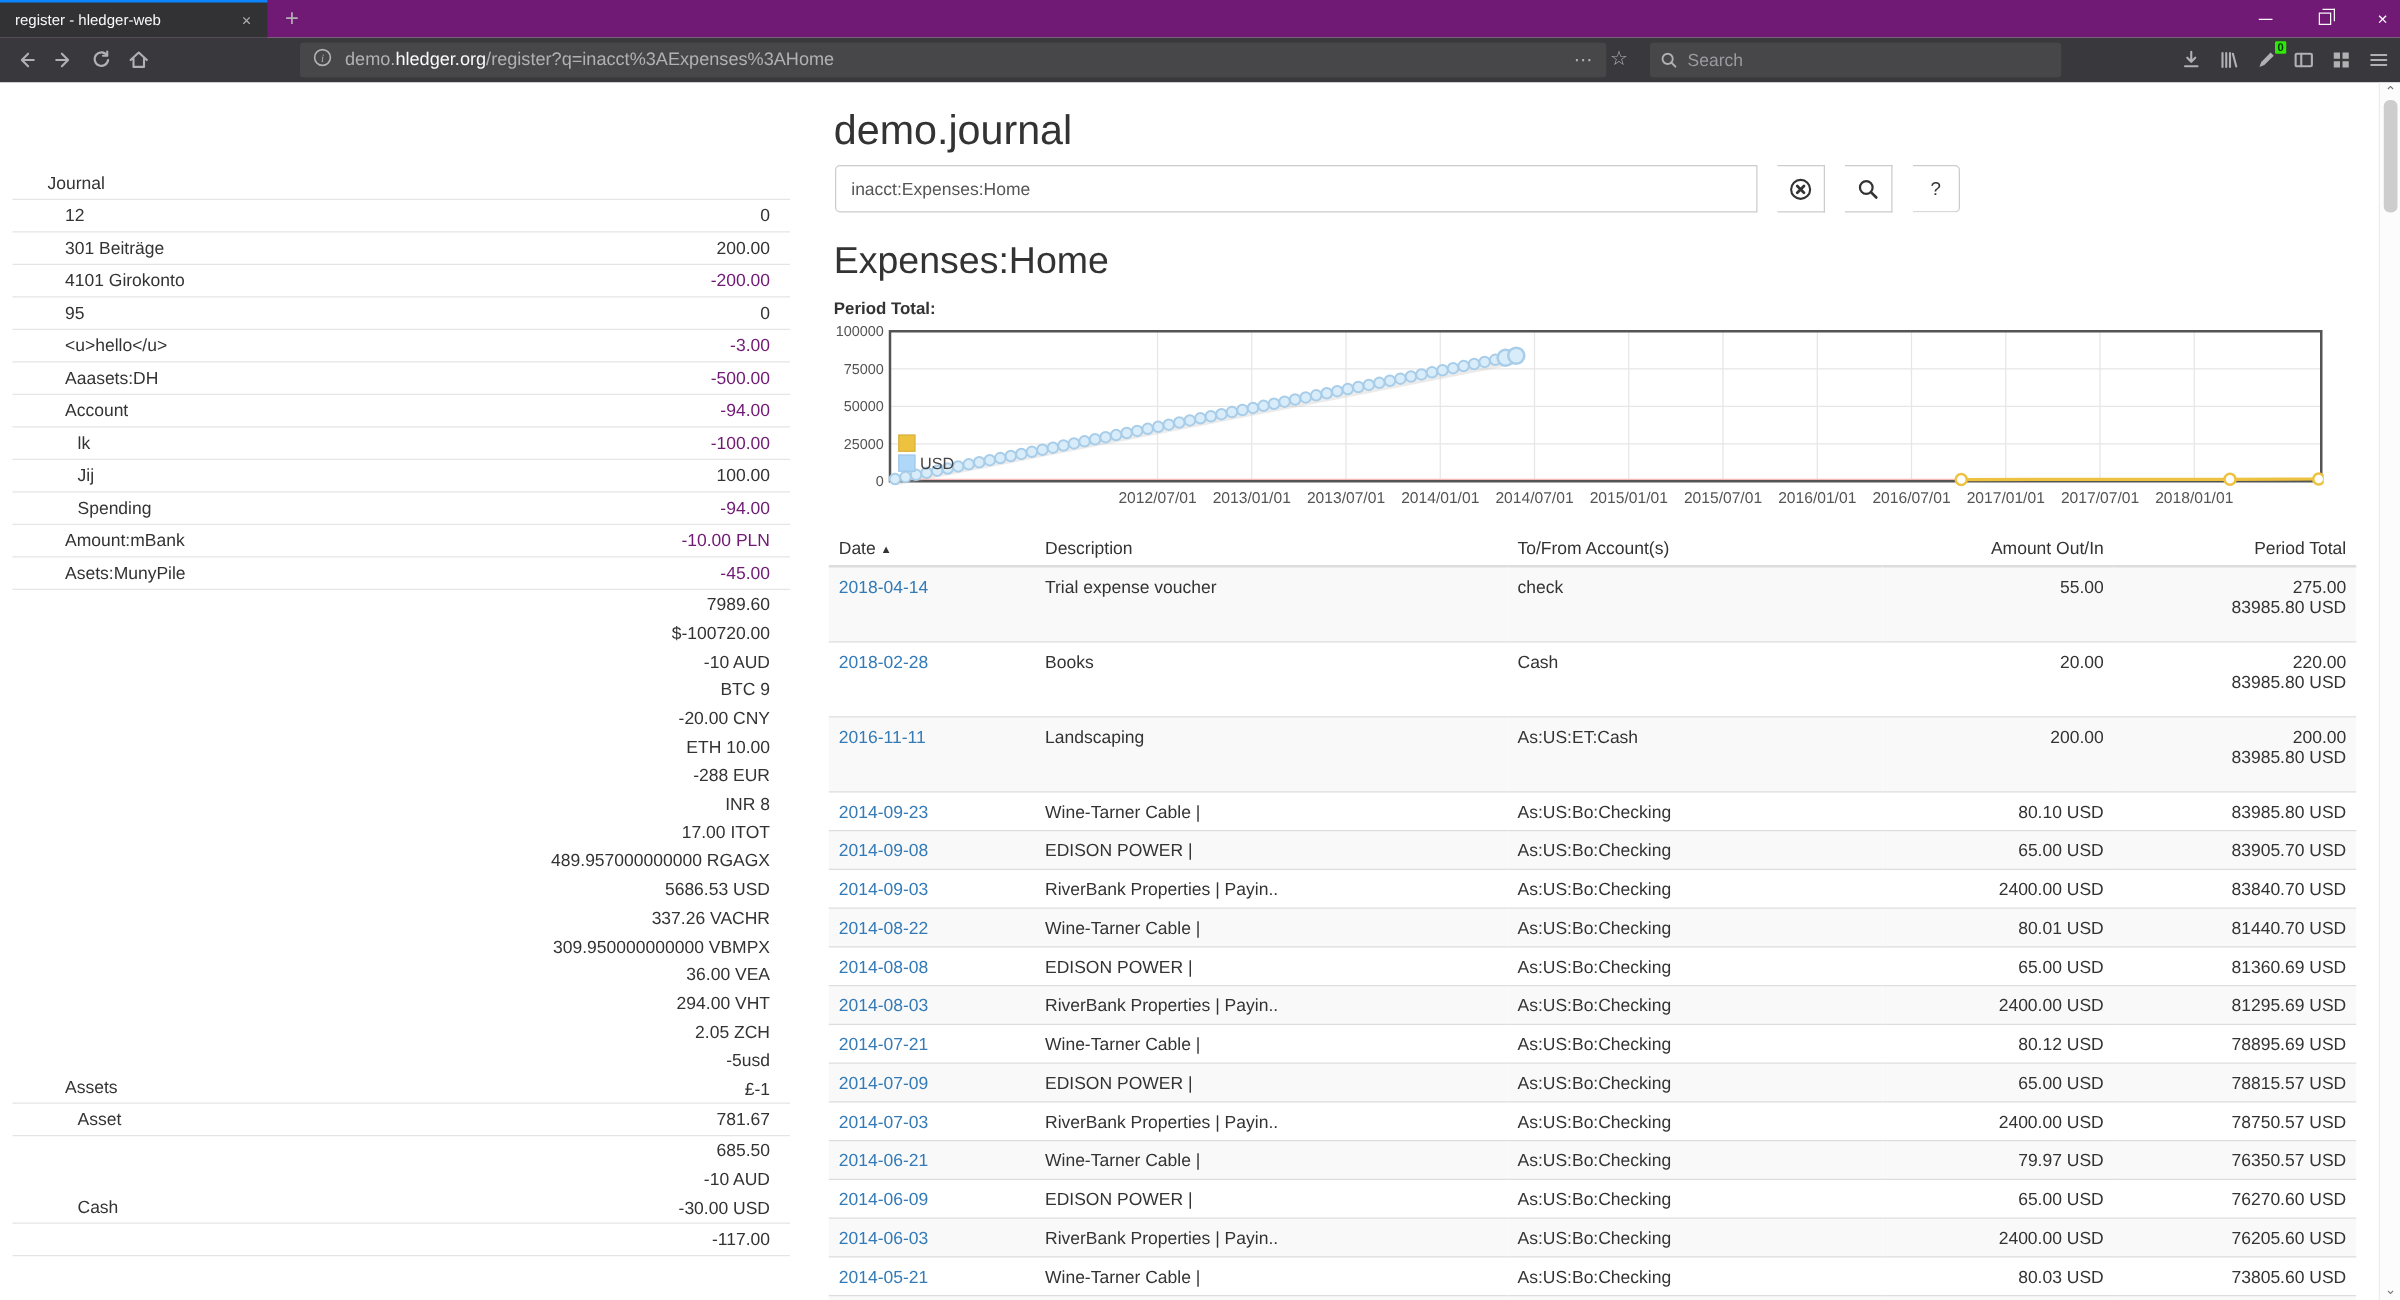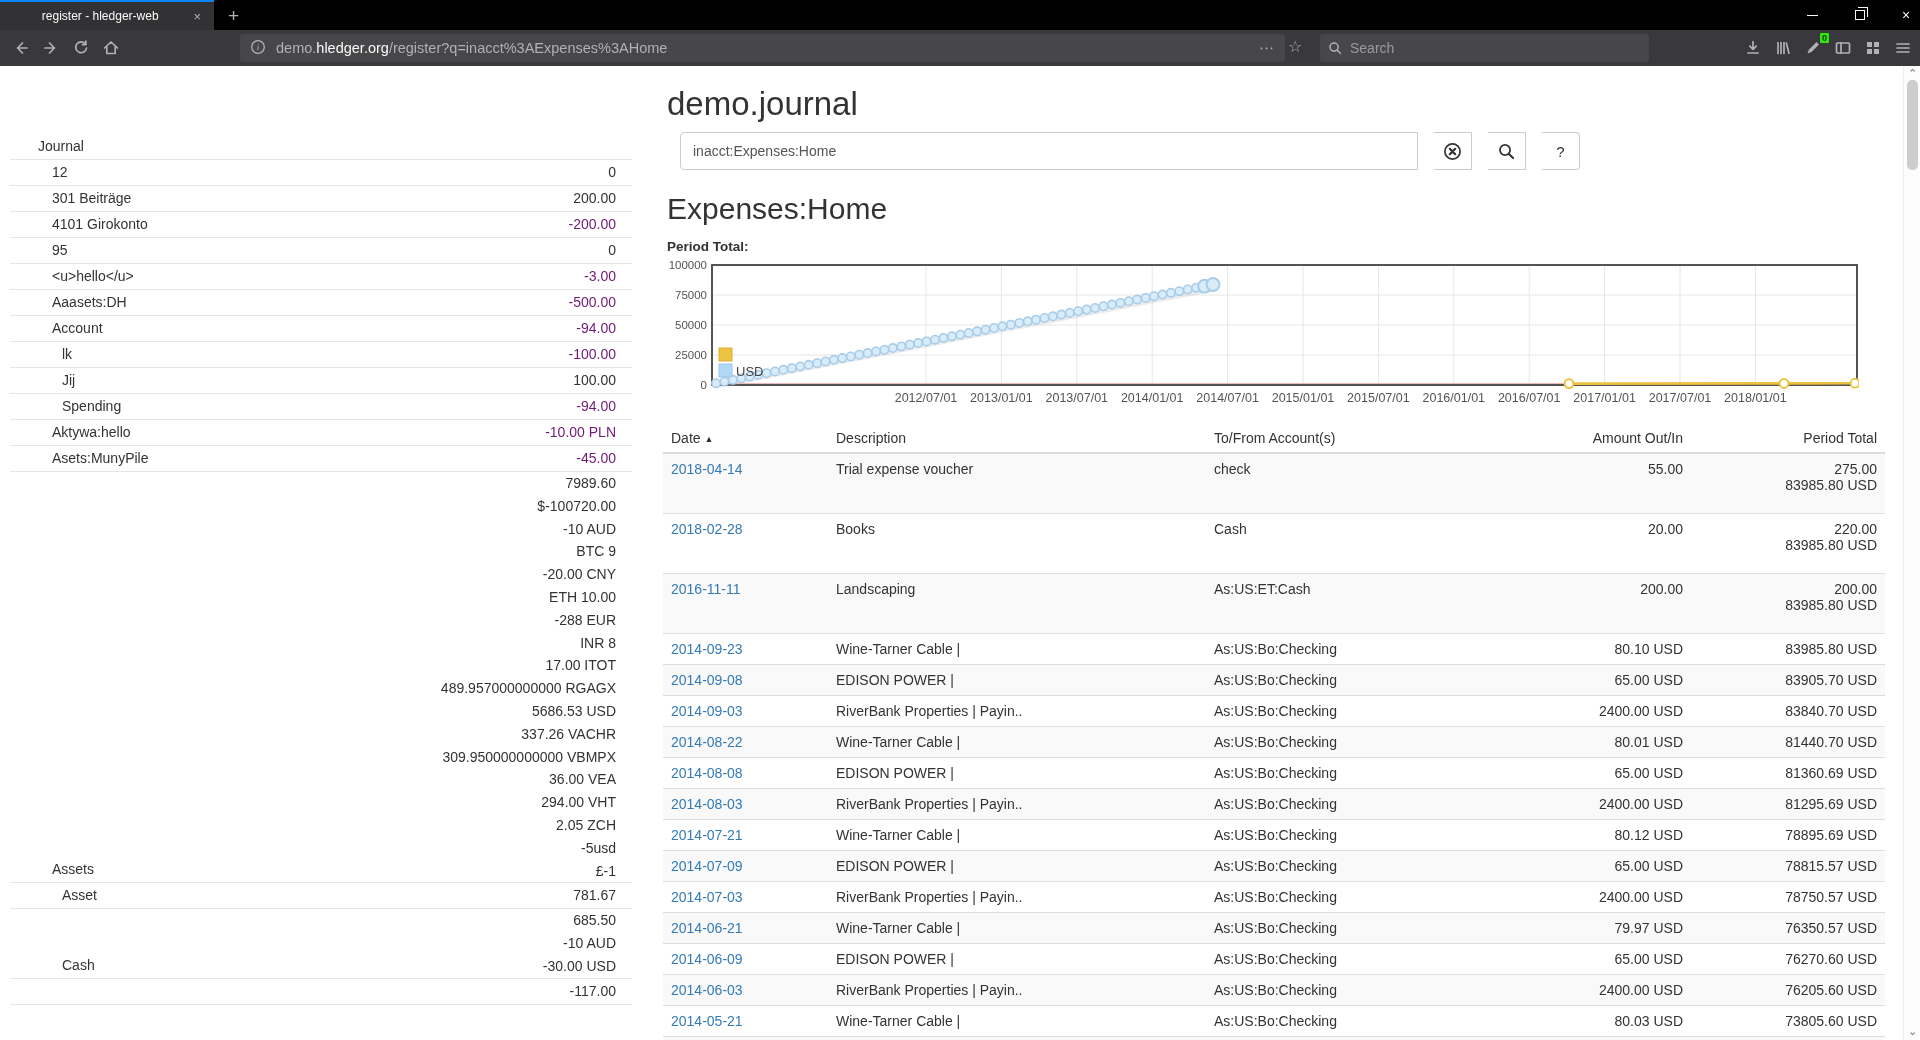--- a/index.html
+++ b/index.html
@@ -1,20 +1,20 @@
 <!DOCTYPE html>
 <html><head>
 <meta charset="utf-8">
 <style>
   * { margin:0; padding:0; box-sizing:border-box; }
   html,body { width:1920px; height:1040px; overflow:hidden; background:#fff;
               font-family:"Liberation Sans", sans-serif; }
 
   
-  .tabbar { position:absolute; left:0; top:0; width:1920px; height:30px; background:#000000;text-align:center; }
+  .tabbar { position:absolute; left:0; top:0; width:1920px; height:30px; background:#701a75; }
   .tab { position:absolute; left:0; top:0; width:214px; height:30px; background:#323234;
          border-top:2px solid #0a84ff; display:flex; align-items:center; padding:0 8px 0 12px; }
   .tab-title { color:#f9f9fa; font-size:12px; flex:1; white-space:nowrap; overflow:hidden; }
   .tab-close { color:#b1b1b3; font-size:13px; padding:2px 5px; }
   .newtab { position:absolute; left:228px; top:2px; color:#b1b1b3; font-size:19px; line-height:28px; }
   .winctl { position:absolute; top:0; height:30px; width:44px; display:flex; align-items:center; justify-content:center; color:#f9f9fa; }
   .winctl.min { left:1790px; } .winctl.max { left:1838px; } .winctl.close { left:1884px; font-size:14px; }
   .min-glyph { display:block; width:11px; height:1px; background:#f9f9fa; }
   .max-glyph { position:relative; width:10px; height:10px; border:1px solid #f9f9fa; }
   .max-glyph:before { content:""; position:absolute; left:2px; top:-4px; width:9px; height:9px;
@@ -47,21 +47,21 @@
   .sb-name { line-height:25px; white-space:nowrap; color:#333; text-decoration:none; }
   .sb-amts { flex:1; text-align:right; padding-right:16px; }
   .sb-amts .amt { line-height:25px; }
   .sb-row.multi .sb-amts .amt { line-height:22.8px; }
   .sb-row .neg { color:#701a75; }
   .ind0 { padding-left:28px; } .ind1 { padding-left:42px; } .ind2 { padding-left:52px; }
 
   
   .main { position:absolute; left:663px; top:0; width:1222px; }
   h1.pagetitle { font-size:33px; font-weight:normal; color:#333; margin:19px 0 9px 4px; line-height:38px; }
-  .searchrow { display:flex; margin-left:17px;gap:16px; }
+  .searchrow { display:flex; margin-left:5px;gap:16px; }
   .q-input { width:738px; height:38px; border:1px solid #ccc; border-radius:4px 0 0 4px; padding:0 12px;
              font-size:14px; color:#555; font-family:inherit; outline:none; }
   .q-btn { width:38px; height:38px; background:#fff; border:1px solid #ccc; border-left:none;
            display:flex; align-items:center; justify-content:center; font-size:15px; color:#333; }
   .q-btn.last { border-radius:0 4px 4px 0; }
   .q-btn svg { stroke:#333; fill:none; stroke-width:1.7; stroke-linecap:round; }
   h2.acctname { font-size:30px; font-weight:normal; color:#333; margin:21px 0 0 4px; line-height:36px; }
   .chart-label { font-size:13.5px; font-weight:bold; color:#333; margin:12px 0 2px 4px; }
   .chart-wrap { position:relative; width:1196px; height:160px; }
   .chart-wrap svg text { font-family:"Liberation Sans", sans-serif; }
@@ -248,21 +248,21 @@
             <div class="amt">100.00</div>
           </div>
         </div>
         <div class="sb-row">
           <a class="sb-name ind2">Spending</a>
           <div class="sb-amts">
             <div class="amt neg">-94.00</div>
           </div>
         </div>
         <div class="sb-row">
-          <a class="sb-name ind1">Aktywa:hello</a>
+          <a class="sb-name ind1">Amount:mBank</a>
           <div class="sb-amts">
             <div class="amt neg">-10.00 PLN</div>
           </div>
         </div>
         <div class="sb-row">
           <a class="sb-name ind1">Asets:MunyPile</a>
           <div class="sb-amts">
             <div class="amt neg">-45.00</div>
           </div>
         </div>

